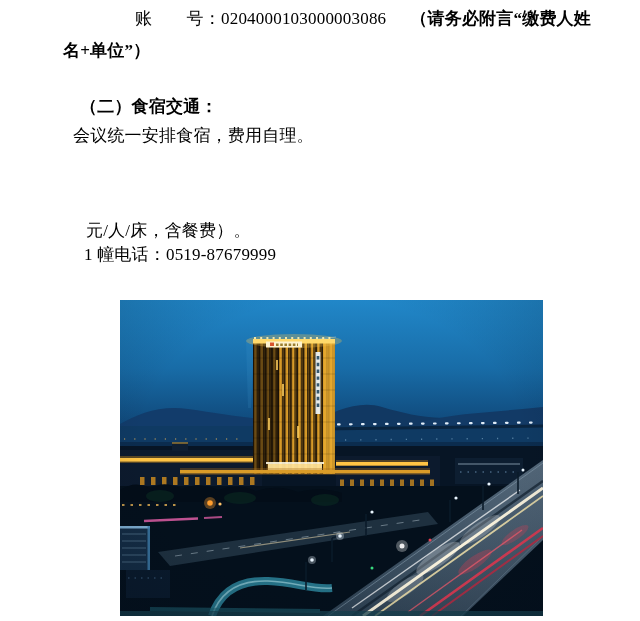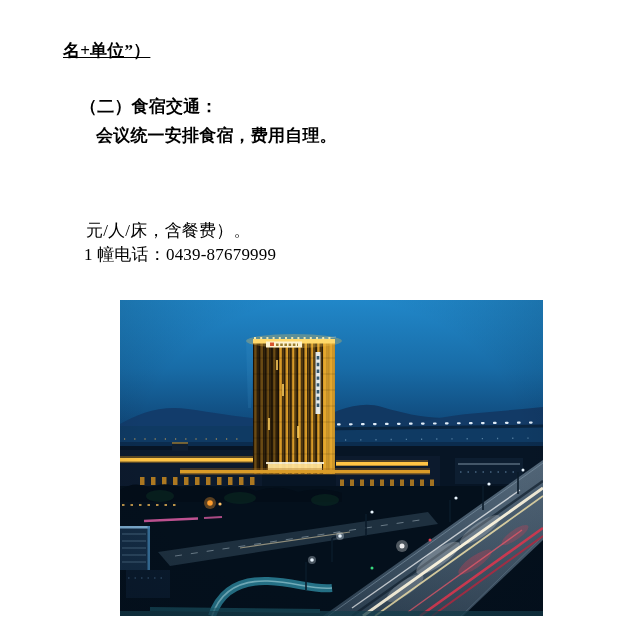--- a/index.html
+++ b/index.html
@@ -10,32 +10,33 @@
   .b{font-weight:700;}
   .note-gap{margin-left:24px;}
   .photo{position:absolute;left:120px;top:300px;width:423px;height:316px;overflow:hidden;}
   .photo svg{display:block;}
 </style>
 </head>
 <body>
 
 <div class="page">
 
-
-  <div class="t b" style="top:40px;left:63px;text-decoration:underline;">名+单位”）</div>
+  <div class="t" style="top:8px;left:135px;"><span>账　　号：0204000103000003086</span><span class="b note-gap">（请务必附言“缴费人姓</span></div>
+
+  <div class="t b" style="top:40px;left:63px;">名+单位”）</div>
 
   <div class="t b" style="top:96px;left:80px;">（二）食宿交通：</div>
 
-  <div class="t" style="top:125px;left:96px;font-weight:bold;">会议统一安排食宿，费用自理。</div>
+  <div class="t" style="top:125px;left:73px;">会议统一安排食宿，费用自理。</div>
 
 
   <div class="t" style="top:185px;left:86px;margin-top:35px;">元/人/床，含餐费）。</div>
 
 
-  <div class="t" style="top:244px;left:84px;">1 幢电话：0439-87679999</div>
+  <div class="t" style="top:244px;left:84px;">1 幢电话：0519-87679999</div>
 
   <div class="photo">
     <svg width="423" height="316" viewBox="0 0 423 316" xmlns="http://www.w3.org/2000/svg">
       <defs>
         <linearGradient id="sky" x1="0" y1="0" x2="0" y2="1">
           <stop offset="0" stop-color="#2187c9"></stop>
           <stop offset="0.45" stop-color="#186ca7"></stop>
           <stop offset="0.8" stop-color="#104a7c"></stop>
           <stop offset="1" stop-color="#0d3b68"></stop>
         </linearGradient>

